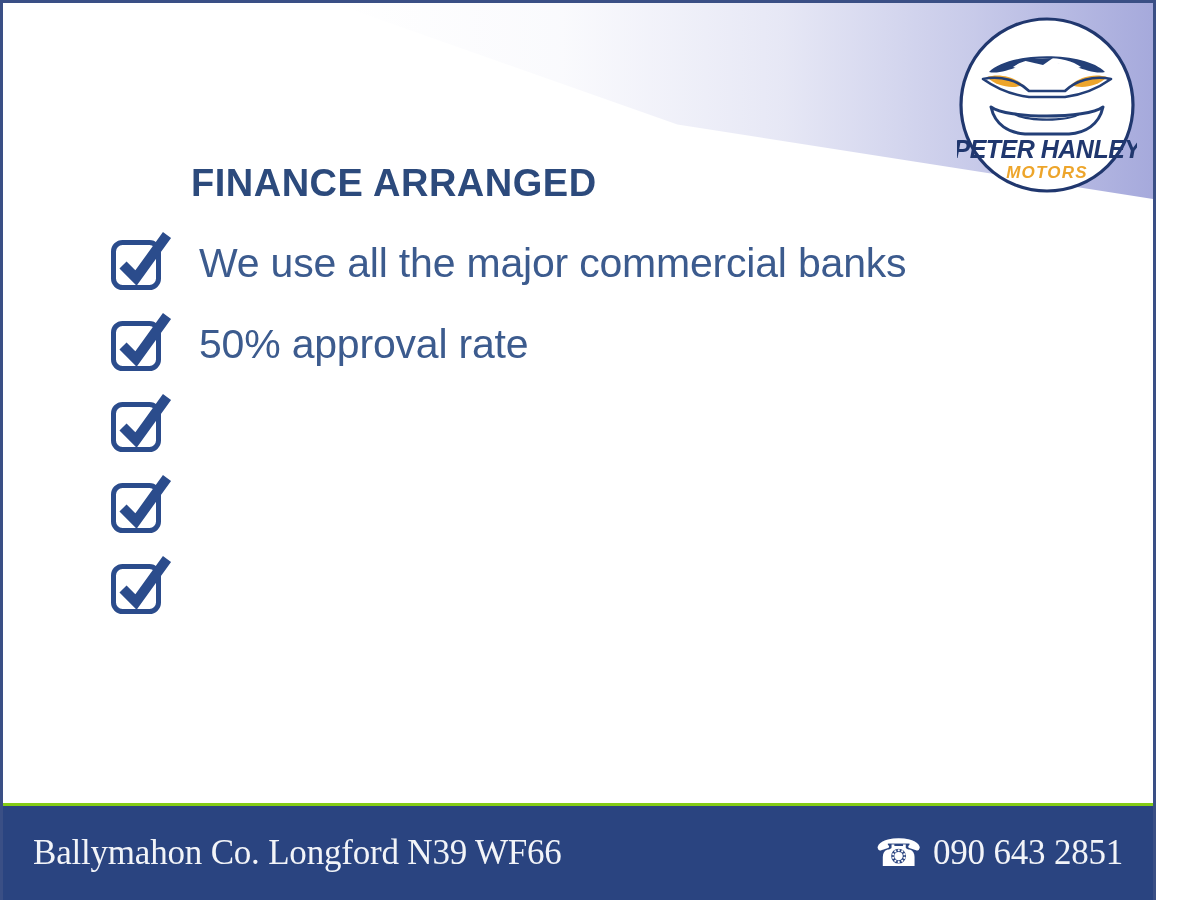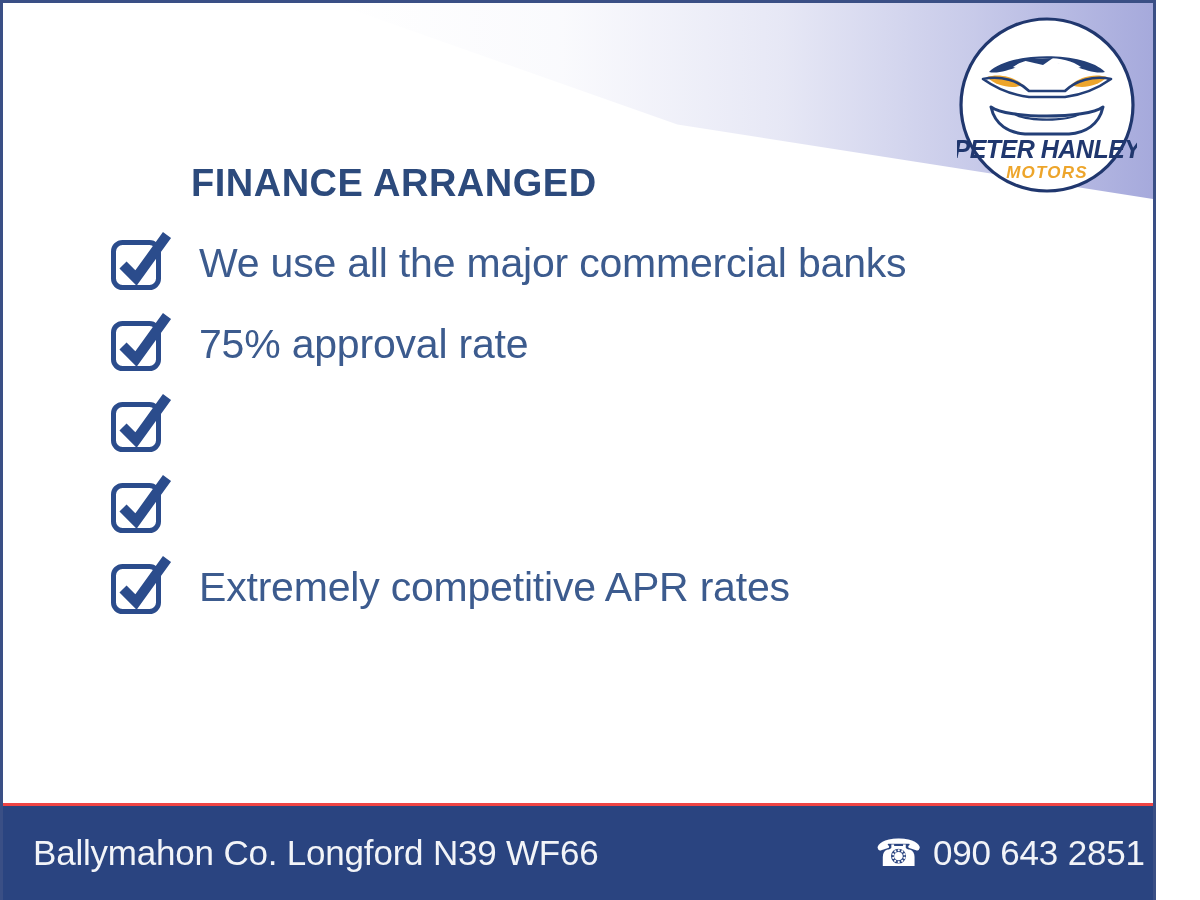--- a/index.html
+++ b/index.html
@@ -95,24 +95,25 @@
   }
 
   
   .footer {
     position: absolute;
     left: 0;
     right: 0;
     bottom: 0;
     height: 97px;
     background: #2a4480;
-    border-top: 3px solid #ef4444;
+    border-top: 3px solid #84cc16;
     box-sizing: border-box;
     display: flex;
     align-items: center;
+    font-family: Liberation Serif, serif;
   }
   .footer-address {
     color: #f2f4f8;
     font-size: 35px;
     font-weight: 400;
     margin-left: 30px;
     letter-spacing: -0.2px;
     white-space: nowrap;
   }
   .footer-phone {
@@ -187,49 +188,48 @@
         <span class="item-label">We use all the major commercial banks</span>
       </li>
 
       <li class="list-item">
         <span class="check-icon">
           <svg viewBox="0 0 64 62" xmlns="http://www.w3.org/2000/svg">
             <rect x="4.5" y="10.5" width="45" height="45" rx="9" ry="9" fill="none" stroke="#2b4c8c" stroke-width="5"></rect>
             <path d="M14 33 L 27 46 L 58 3" fill="none" stroke="#2b4c8c" stroke-width="10" stroke-linecap="butt" stroke-linejoin="miter"></path>
           </svg>
         </span>
-        <span class="item-label">75% approval rate</span>
-      </li>
-
-      <li class="list-item">
-        <span class="check-icon">
-          <svg viewBox="0 0 64 62" xmlns="http://www.w3.org/2000/svg">
-            <rect x="4.5" y="10.5" width="45" height="45" rx="9" ry="9" fill="none" stroke="#2b4c8c" stroke-width="5"></rect>
-            <path d="M14 33 L 27 46 L 58 3" fill="none" stroke="#2b4c8c" stroke-width="10" stroke-linecap="butt" stroke-linejoin="miter"></path>
-          </svg>
-        </span>
-      </li>
-
-      <li class="list-item">
-        <span class="check-icon">
-          <svg viewBox="0 0 64 62" xmlns="http://www.w3.org/2000/svg">
-            <rect x="4.5" y="10.5" width="45" height="45" rx="9" ry="9" fill="none" stroke="#2b4c8c" stroke-width="5"></rect>
-            <path d="M14 33 L 27 46 L 58 3" fill="none" stroke="#2b4c8c" stroke-width="10" stroke-linecap="butt" stroke-linejoin="miter"></path>
-          </svg>
-        </span>
-      </li>
-
-      <li class="list-item">
-        <span class="check-icon">
-          <svg viewBox="0 0 64 62" xmlns="http://www.w3.org/2000/svg">
-            <rect x="4.5" y="10.5" width="45" height="45" rx="9" ry="9" fill="none" stroke="#2b4c8c" stroke-width="5"></rect>
-            <path d="M14 33 L 27 46 L 58 3" fill="none" stroke="#2b4c8c" stroke-width="10" stroke-linecap="butt" stroke-linejoin="miter"></path>
-          </svg>
-        </span>
-        <span class="item-label">Extremely competitive APR rates</span>
+        <span class="item-label">50% approval rate</span>
+      </li>
+
+      <li class="list-item">
+        <span class="check-icon">
+          <svg viewBox="0 0 64 62" xmlns="http://www.w3.org/2000/svg">
+            <rect x="4.5" y="10.5" width="45" height="45" rx="9" ry="9" fill="none" stroke="#2b4c8c" stroke-width="5"></rect>
+            <path d="M14 33 L 27 46 L 58 3" fill="none" stroke="#2b4c8c" stroke-width="10" stroke-linecap="butt" stroke-linejoin="miter"></path>
+          </svg>
+        </span>
+      </li>
+
+      <li class="list-item">
+        <span class="check-icon">
+          <svg viewBox="0 0 64 62" xmlns="http://www.w3.org/2000/svg">
+            <rect x="4.5" y="10.5" width="45" height="45" rx="9" ry="9" fill="none" stroke="#2b4c8c" stroke-width="5"></rect>
+            <path d="M14 33 L 27 46 L 58 3" fill="none" stroke="#2b4c8c" stroke-width="10" stroke-linecap="butt" stroke-linejoin="miter"></path>
+          </svg>
+        </span>
+      </li>
+
+      <li class="list-item">
+        <span class="check-icon">
+          <svg viewBox="0 0 64 62" xmlns="http://www.w3.org/2000/svg">
+            <rect x="4.5" y="10.5" width="45" height="45" rx="9" ry="9" fill="none" stroke="#2b4c8c" stroke-width="5"></rect>
+            <path d="M14 33 L 27 46 L 58 3" fill="none" stroke="#2b4c8c" stroke-width="10" stroke-linecap="butt" stroke-linejoin="miter"></path>
+          </svg>
+        </span>
       </li>
 
 
     </ul>
   </div>
 
   <div class="footer">
     <span class="footer-address">Ballymahon Co. Longford N39 WF66</span>
     <div class="footer-phone">
       <span class="phone-icon">☎</span>

